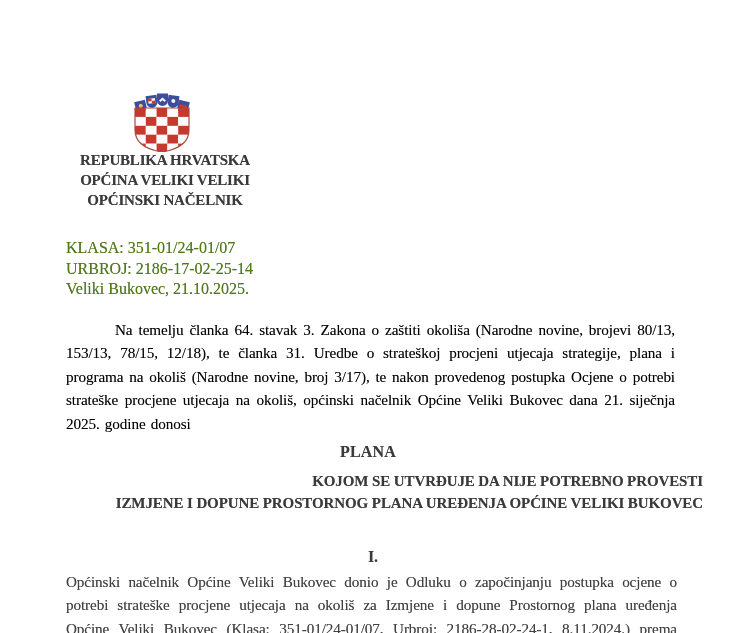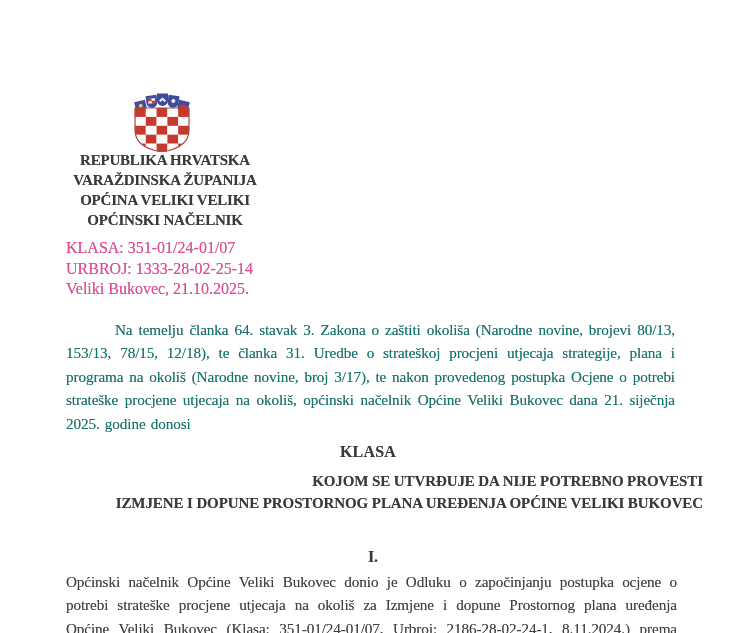--- a/index.html
+++ b/index.html
@@ -39,35 +39,35 @@
     letter-spacing: -0.2px;
     white-space: nowrap;
   }
 
   .reference {
     position: absolute;
     left: 66px;
     top: 238px;
     font-size: 16px;
     line-height: 20.5px;
-    color: #ec4899;
+    color: #4d7c0f;
   }
 
   .preamble {
     position: absolute;
     left: 66px;
     top: 318px;
     width: 609px;
     font-size: 15.2px;
     line-height: 23.4px;
     text-align: justify;
     text-indent: 49px;
     letter-spacing: -0.1px;
     word-spacing: 1.5px;
-    color: #0f766e;
+    color: #000000;
   }
 
   .decision-title {
     position: absolute;
     left: 33px;
     top: 443px;
     width: 670px;
     text-align: center;
     font-weight: bold;
     color: #3a3a3a;
@@ -174,35 +174,34 @@
             <rect x="34.400000000000006" y="51.6" width="10.8" height="9.1" fill="#fdfcfb"></rect>
             <rect x="45.2" y="51.6" width="10.8" height="9.1" fill="#c5392f"></rect>
           </g>
       </g>
       <path fill="none" stroke-width="1.2" d="M2,16 h54 v22 c0,13 -11.5,19.5 -27,22 c-15.5,-2.5 -27,-9 -27,-22 z" stroke="#a84a40"></path>
     </g>
   </svg>
 
   <div class="letterhead txt">
     <div>REPUBLIKA HRVATSKA</div>
-    <div>VARAŽDINSKA ŽUPANIJA</div>
     <div>OPĆINA VELIKI VELIKI</div>
     <div>OPĆINSKI NAČELNIK</div>
   </div>
 
   <div class="reference txt">
     <div>KLASA: 351-01/24-01/07</div>
-    <div>URBROJ: 1333-28-02-25-14</div>
+    <div>URBROJ: 2186-17-02-25-14</div>
     <div>Veliki Bukovec, 21.10.2025.</div>
   </div>
 
   <p class="preamble txt">Na temelju članka 64. stavak 3. Zakona o zaštiti okoliša (Narodne novine, brojevi 80/13, 153/13, 78/15, 12/18), te članka 31. Uredbe o strateškoj procjeni utjecaja strategije, plana i programa na okoliš (Narodne novine, broj 3/17), te nakon provedenog postupka Ocjene o potrebi strateške procjene utjecaja na okoliš, općinski načelnik Općine Veliki Bukovec dana 21. siječnja 2025. godine donosi</p>
 
   <div class="decision-title txt">
-    <div class="main-line">KLASA</div>
+    <div class="main-line">PLANA</div>
     <div class="sub-line">KOJOM SE UTVRĐUJE DA NIJE POTREBNO PROVESTI</div>
     <div class="sub-line">IZMJENE I DOPUNE PROSTORNOG PLANA UREĐENJA OPĆINE VELIKI BUKOVEC</div>
   </div>
 
   <div class="section-number txt">I.</div>
   <p class="section-body txt">Općinski načelnik Općine Veliki Bukovec donio je Odluku o započinjanju postupka ocjene o potrebi strateške procjene utjecaja na okoliš za Izmjene i dopune Prostornog plana uređenja Općine Veliki Bukovec (Klasa: 351-01/24-01/07, Urbroj: 2186-28-02-24-1, 8.11.2024.) prema kojoj je proveden</p>
 
 </div>
 
 </body></html>

